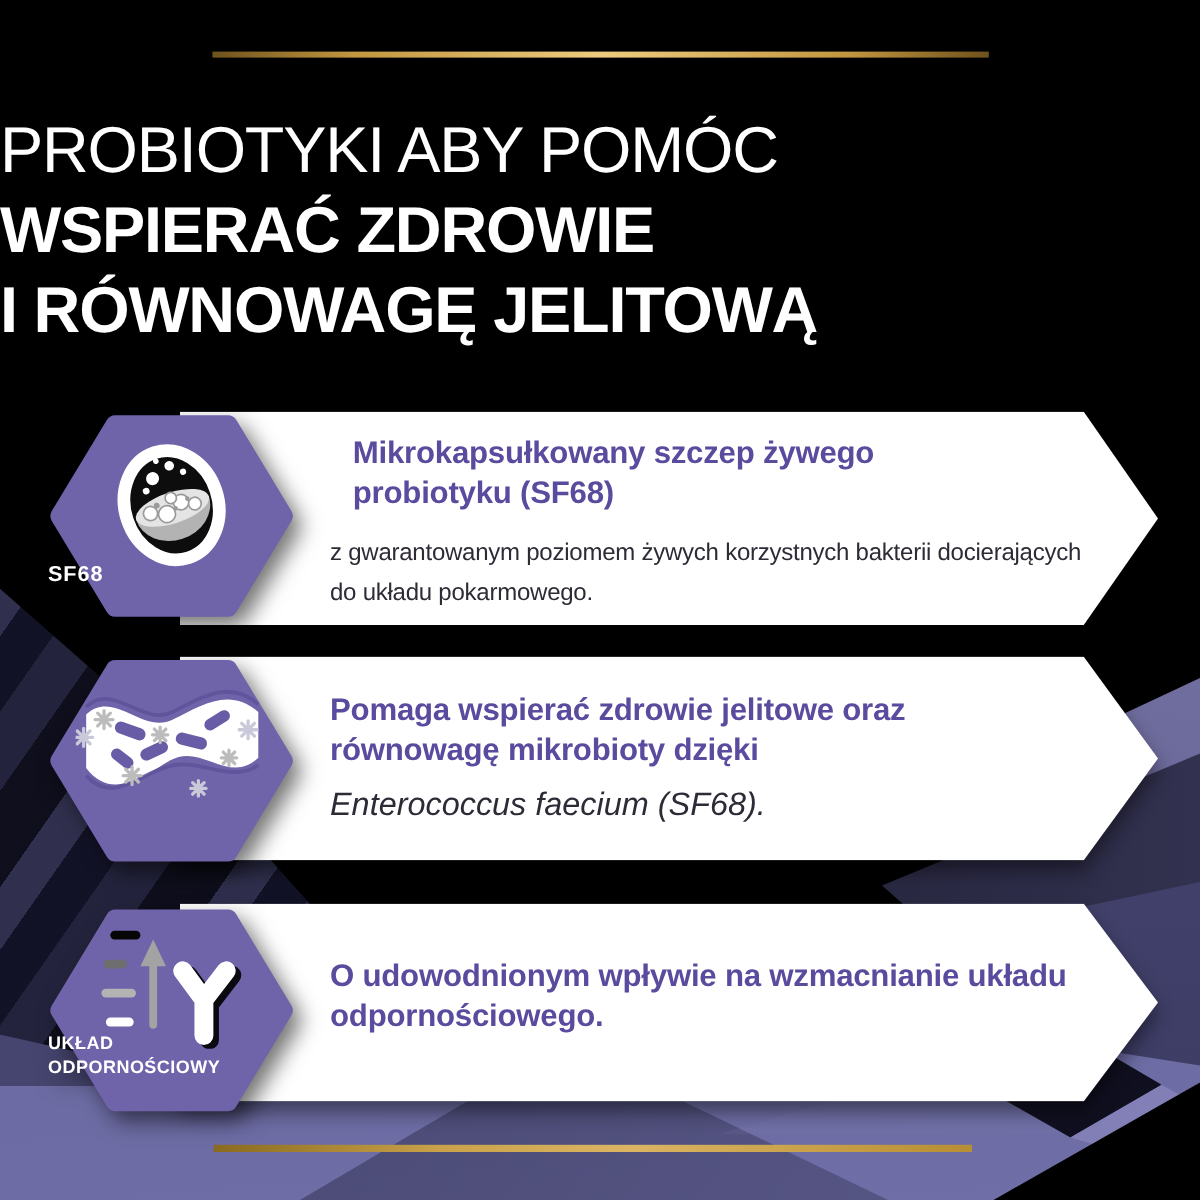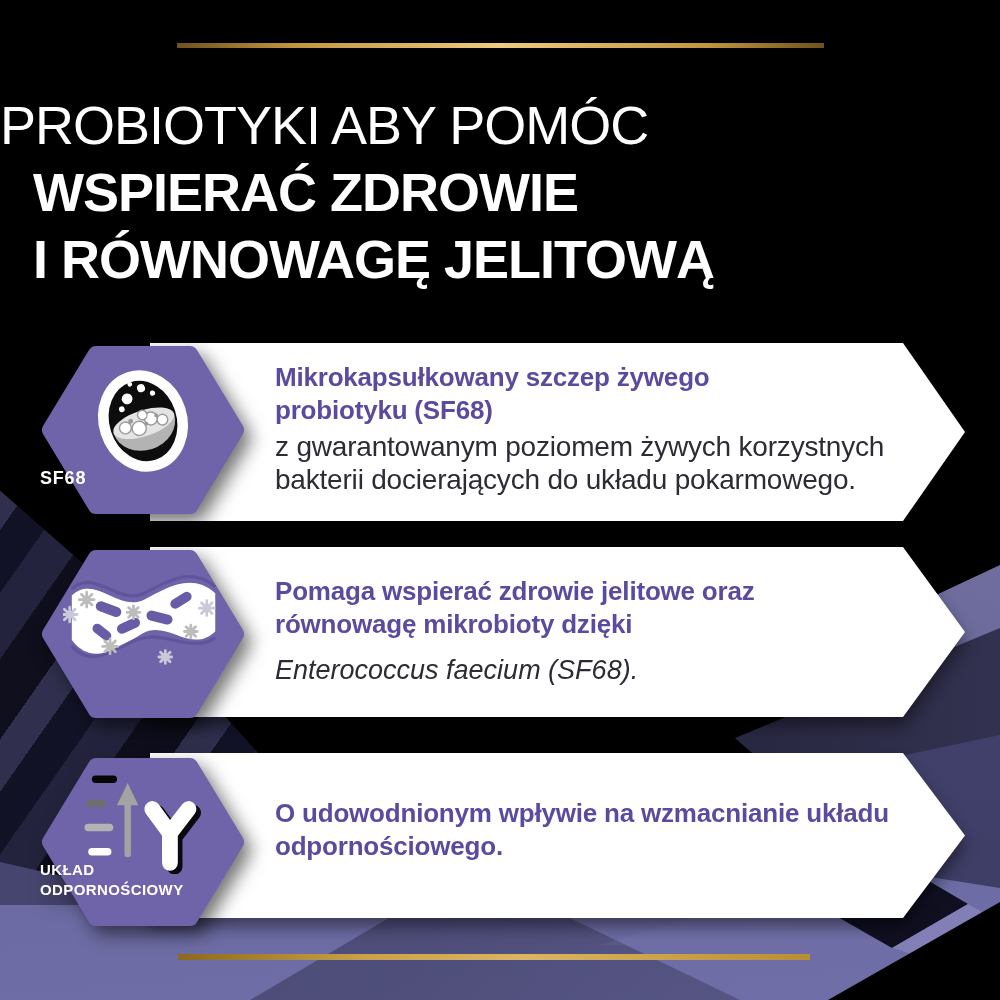--- a/index.html
+++ b/index.html
@@ -46,31 +46,31 @@
   }
   .gold-bottom{
     position:absolute;left:178px;top:954px;width:632px;height:6px;z-index:4;
     background:linear-gradient(90deg,#8a6a20,#c9a24a 30%,#dbb564 55%,#b78e33);
   }
 
   
   .title{position:absolute;left:0;top:92px;width:100%;text-align:left;color:#fff;
          line-height:67px;letter-spacing:-1px;}
   .title .t1{font-size:54px;font-weight:400;}
-  .title .t2,.title .t3{font-size:54px;font-weight:700;margin-left:33px;}
+  .title .t2,.title .t3{font-size:54px;font-weight:700;}
 
   
   .banner-wrap{position:absolute;filter:drop-shadow(0 9px 8px rgba(0,0,0,.45));z-index:2;}
   .banner{
     position:absolute;inset:0;background:#fff;
     clip-path:polygon(0 0,calc(100% - 62px) 0,100% 50%,calc(100% - 62px) 100%,0 100%);
   }
   .row-text{position:absolute;z-index:3;}
   .row-heading{font-weight:700;font-size:26px;line-height:33px;letter-spacing:-.2px;}
-  .row-body{font-weight:400;font-size:28px;line-height:33px;letter-spacing:-.2px;margin-top:3px;}
+  .row-body{font-weight:400;font-size:20px;line-height:33px;letter-spacing:-.2px;margin-top:18px;}
   .row-italic{font-style:italic;font-weight:400;font-size:27px;line-height:34px;margin-top:12px;}
 
   .hex-wrap{position:absolute;width:206px;height:180px;z-index:3;
             filter:drop-shadow(7px 8px 9px rgba(0,0,0,.55));}
   .hex-wrap svg.hex-shape{position:absolute;inset:0;}
   .hex-icon{position:absolute;left:50%;transform:translateX(-50%);}
   .hex-badge{
     position:absolute;left:0;width:100%;text-align:left;color:#fff;font-weight:700;
     white-space:pre-line;
   }
@@ -104,21 +104,21 @@
   <div class="title">
     <div class="t1">PROBIOTYKI ABY POMÓC</div>
     <div class="t2">WSPIERAĆ ZDROWIE</div>
     <div class="t3">I RÓWNOWAGĘ JELITOWĄ</div>
   </div>
 
   <div class="banner-wrap" style="left:150px;top:343px;width:815px;height:178px;">
     <div class="banner"></div>
   </div>
   <div class="row-text" style="left:275px;top:361px;width:640px;">
-    <div class="row-heading" style="color:#5b4b9e;max-width:500px;">Mikrokapsułkowany szczep żywego probiotyku (SF68)</div>
+    <div class="row-heading" style="color:#5b4b9e;max-width:500px;margin-left:19px;">Mikrokapsułkowany szczep żywego probiotyku (SF68)</div>
     <div class="row-body" style="color:#2e2a36;max-width:630px;">z gwarantowanym poziomem żywych korzystnych bakterii docierających do układu pokarmowego.</div>
   </div>
   <div class="hex-wrap" style="left:40px;top:340px;">
     <svg class="hex-shape" viewBox="0 0 206 180">
       <path d="M10 90 L56 14 L150 14 L196 90 L150 166 L56 166 Z" fill="#6f63aa" stroke="#6f63aa" stroke-width="16" stroke-linejoin="round"></path>
     </svg>
     <svg class="hex-icon" style="top:22px;" width="118" height="118" viewBox="0 0 100 100">
       <g transform="rotate(-18 50 50)">
         <ellipse cx="52" cy="52" rx="33" ry="39" fill="#bfbfbf"></ellipse>
         <ellipse cx="50" cy="50" rx="33" ry="39" fill="#0d0d0d" stroke="#ffffff" stroke-width="9"></ellipse>

